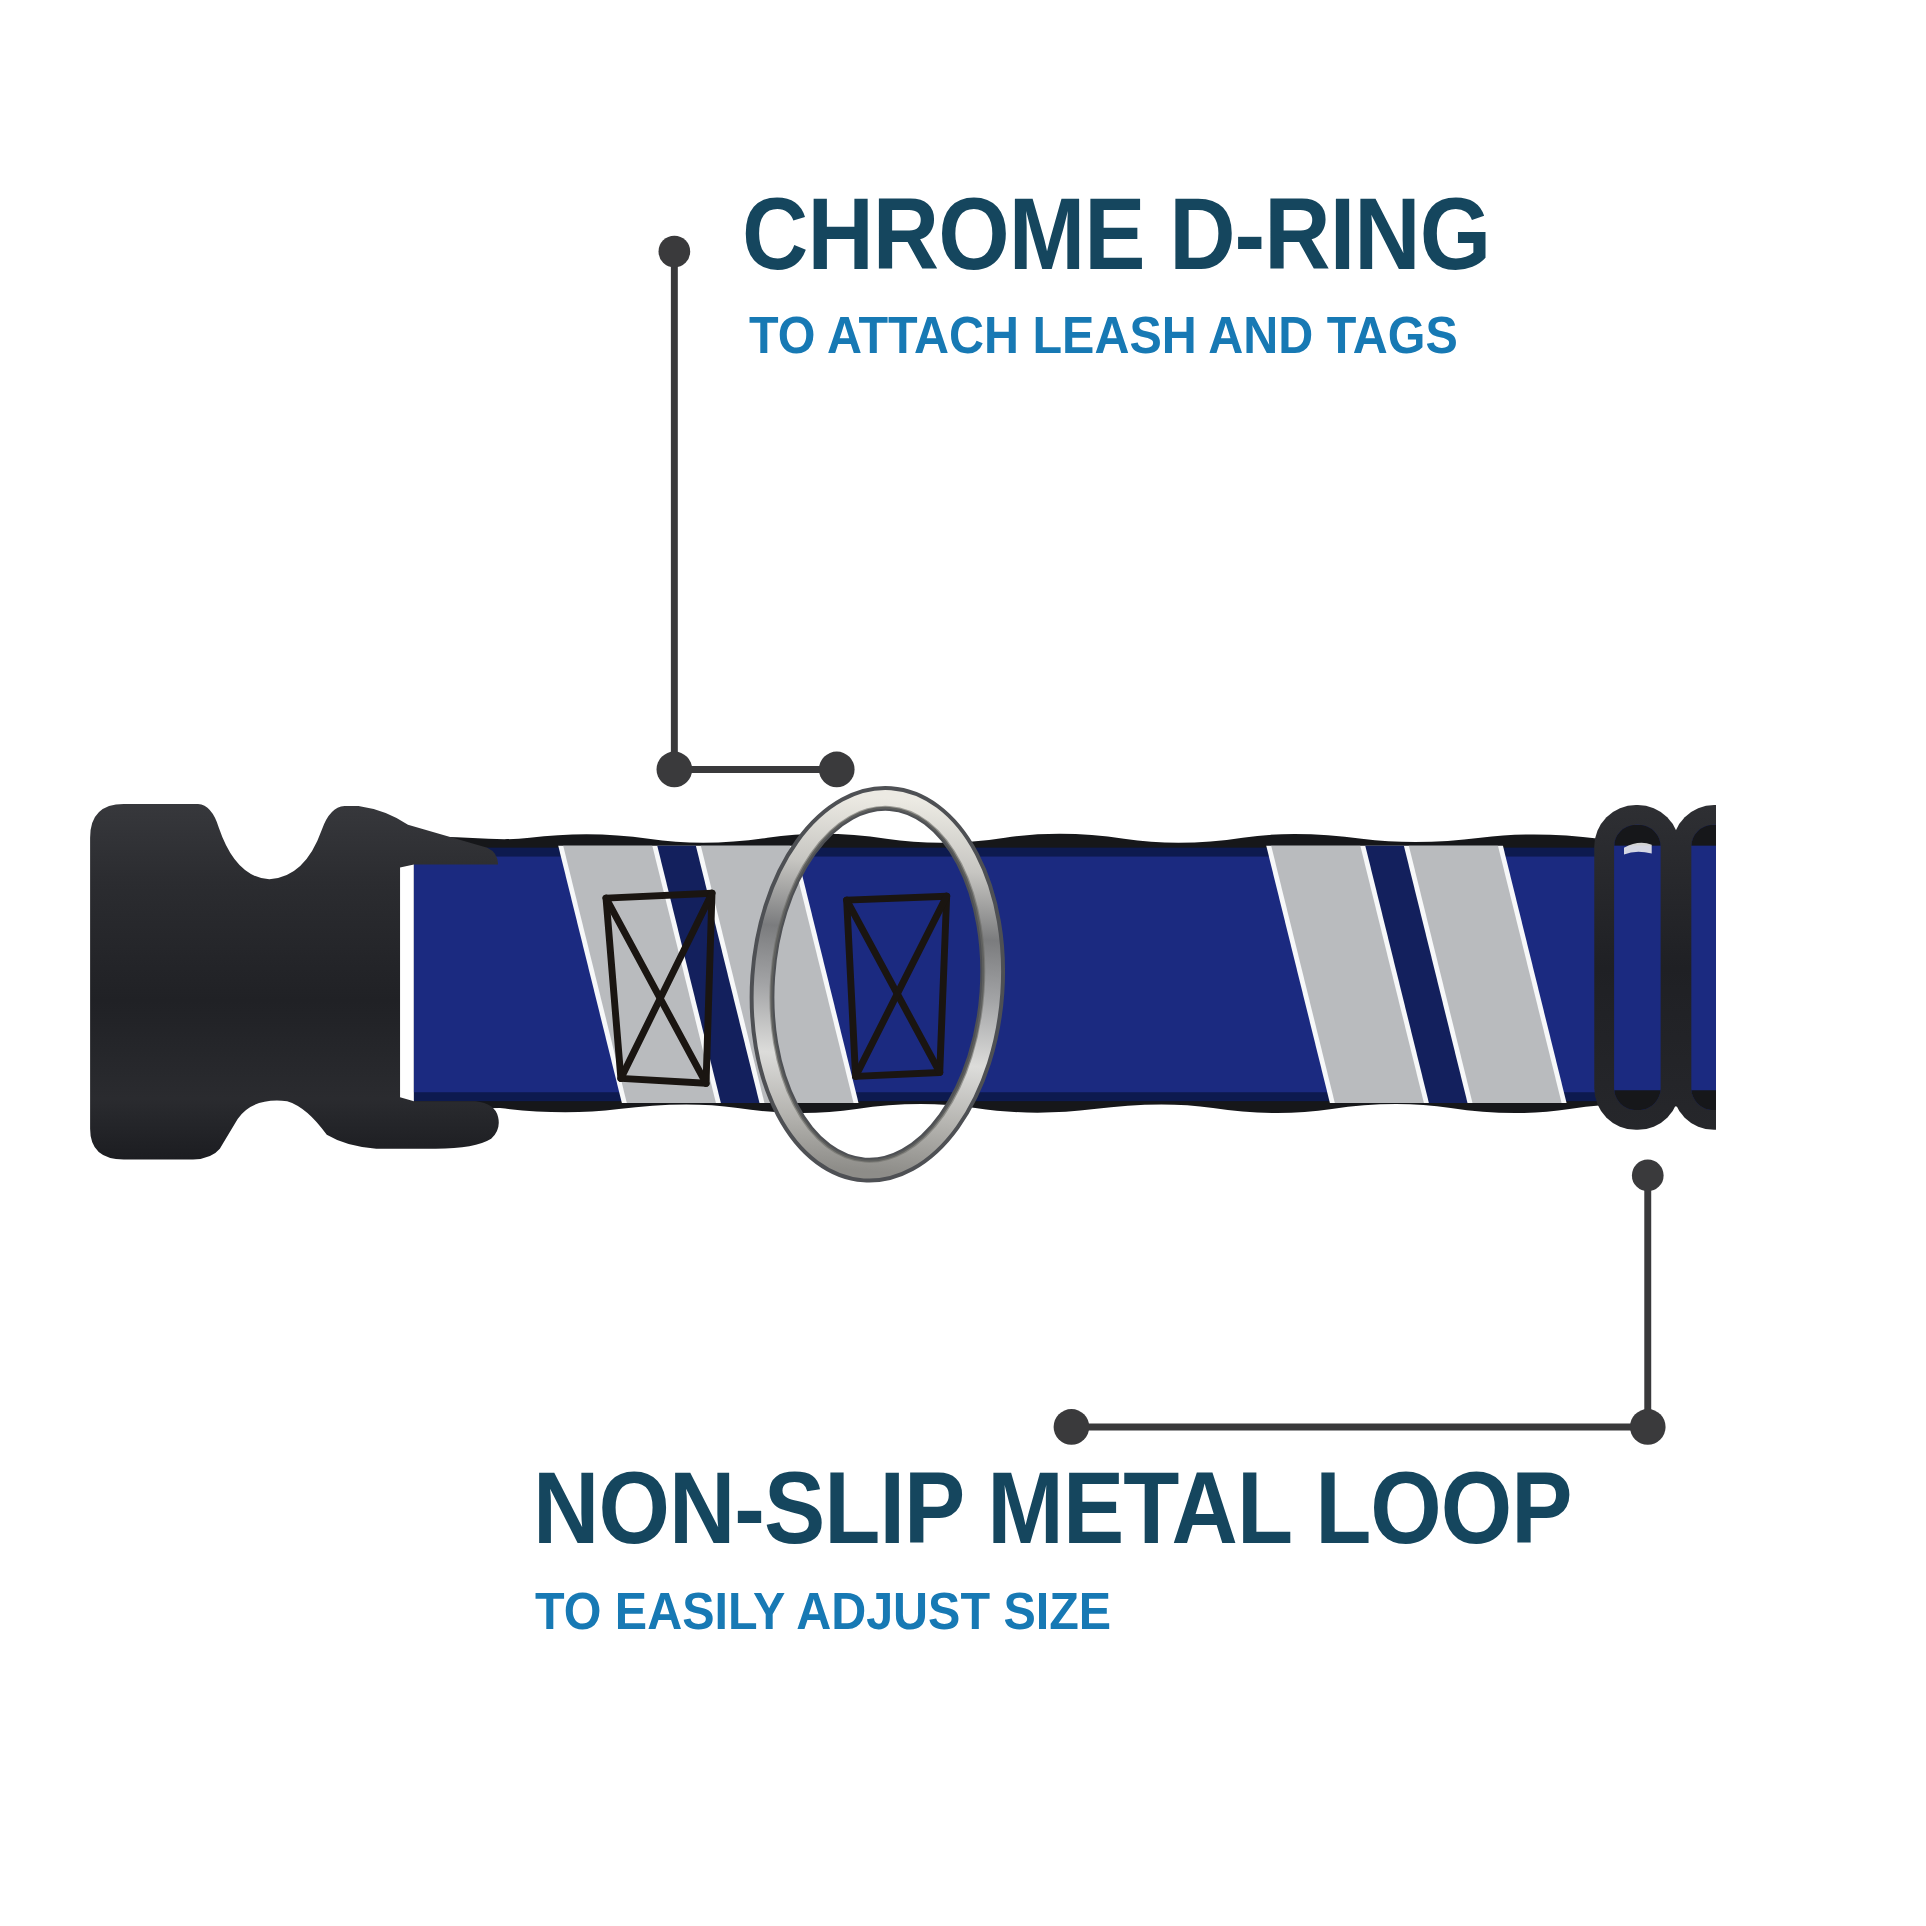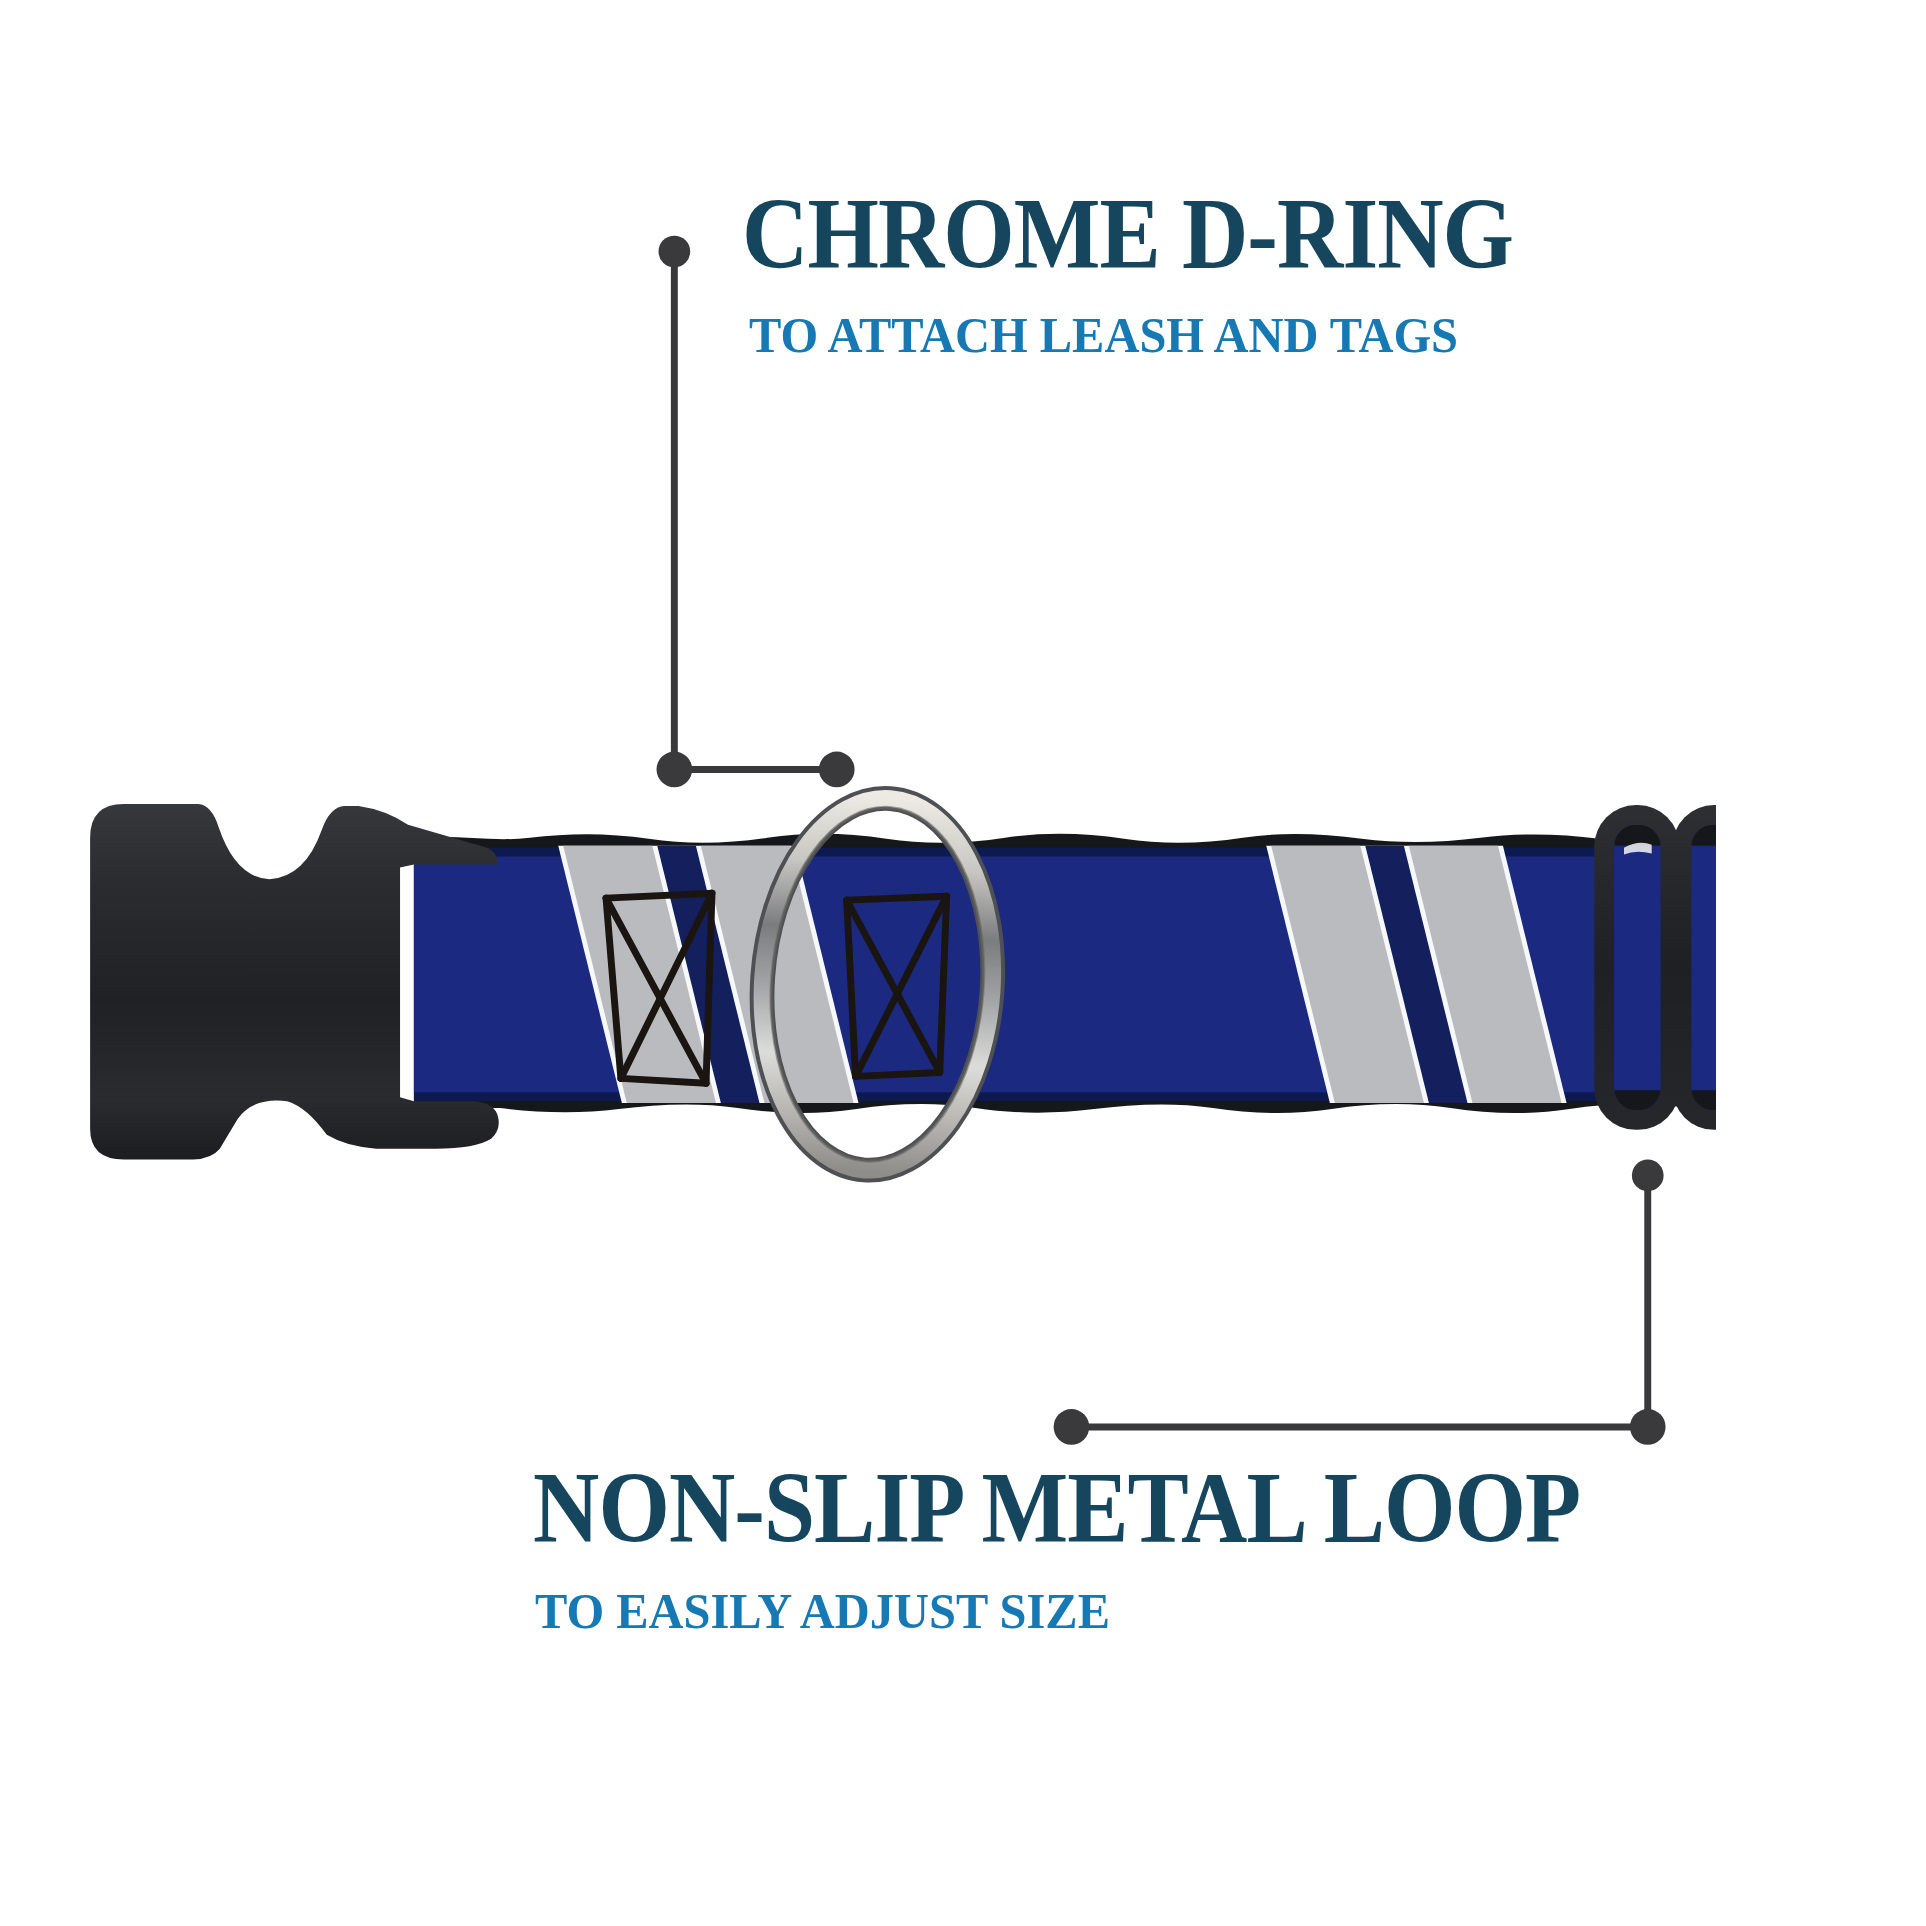--- a/index.html
+++ b/index.html
@@ -1,21 +1,21 @@
 <!DOCTYPE html>
 <html style="--title: #15465e; --subtitle: #1779b4; --callout: #3a3a3c; --webbing-blue: #1b2a80; --webbing-navy-edge: #0d1a4f; --webbing-black-edge: #16171a; --stripe-gray: #b9bbbe; --stripe-white-edge: #f7f8f9; --stripe-gap-navy: #13205d; --hardware-black: #26272b; --chrome-light: #f2f1ec; --chrome-dark: #8f8f90;"><head>
 <meta charset="utf-8">
 <style>
   html,body{margin:0;padding:0;background:#fff;}
   #stage{
     position:relative;
     width:1716px;height:1927px;
     background:#fff;
     overflow:hidden;
-    font-family:Liberation Serif, serif;
+    font-family:Liberation Sans, sans-serif;
   }
   #art{position:absolute;left:0;top:0;}
   .label{position:absolute;line-height:1;white-space:nowrap;font-weight:700;transform-origin:left top;}
   .callout-title{font-size:102px;letter-spacing:-1px;color:var(--title);transform:scaleX(0.9);}
   .callout-sub{font-size:51px;letter-spacing:0;color:var(--subtitle);transform:scaleX(0.95);}
   #dring-title{left:742px;top:183px;}
   #dring-sub{left:749px;top:310px;}
   #loop-title{left:533px;top:1457px;}
   #loop-sub{left:535px;top:1586px;}
 </style>

